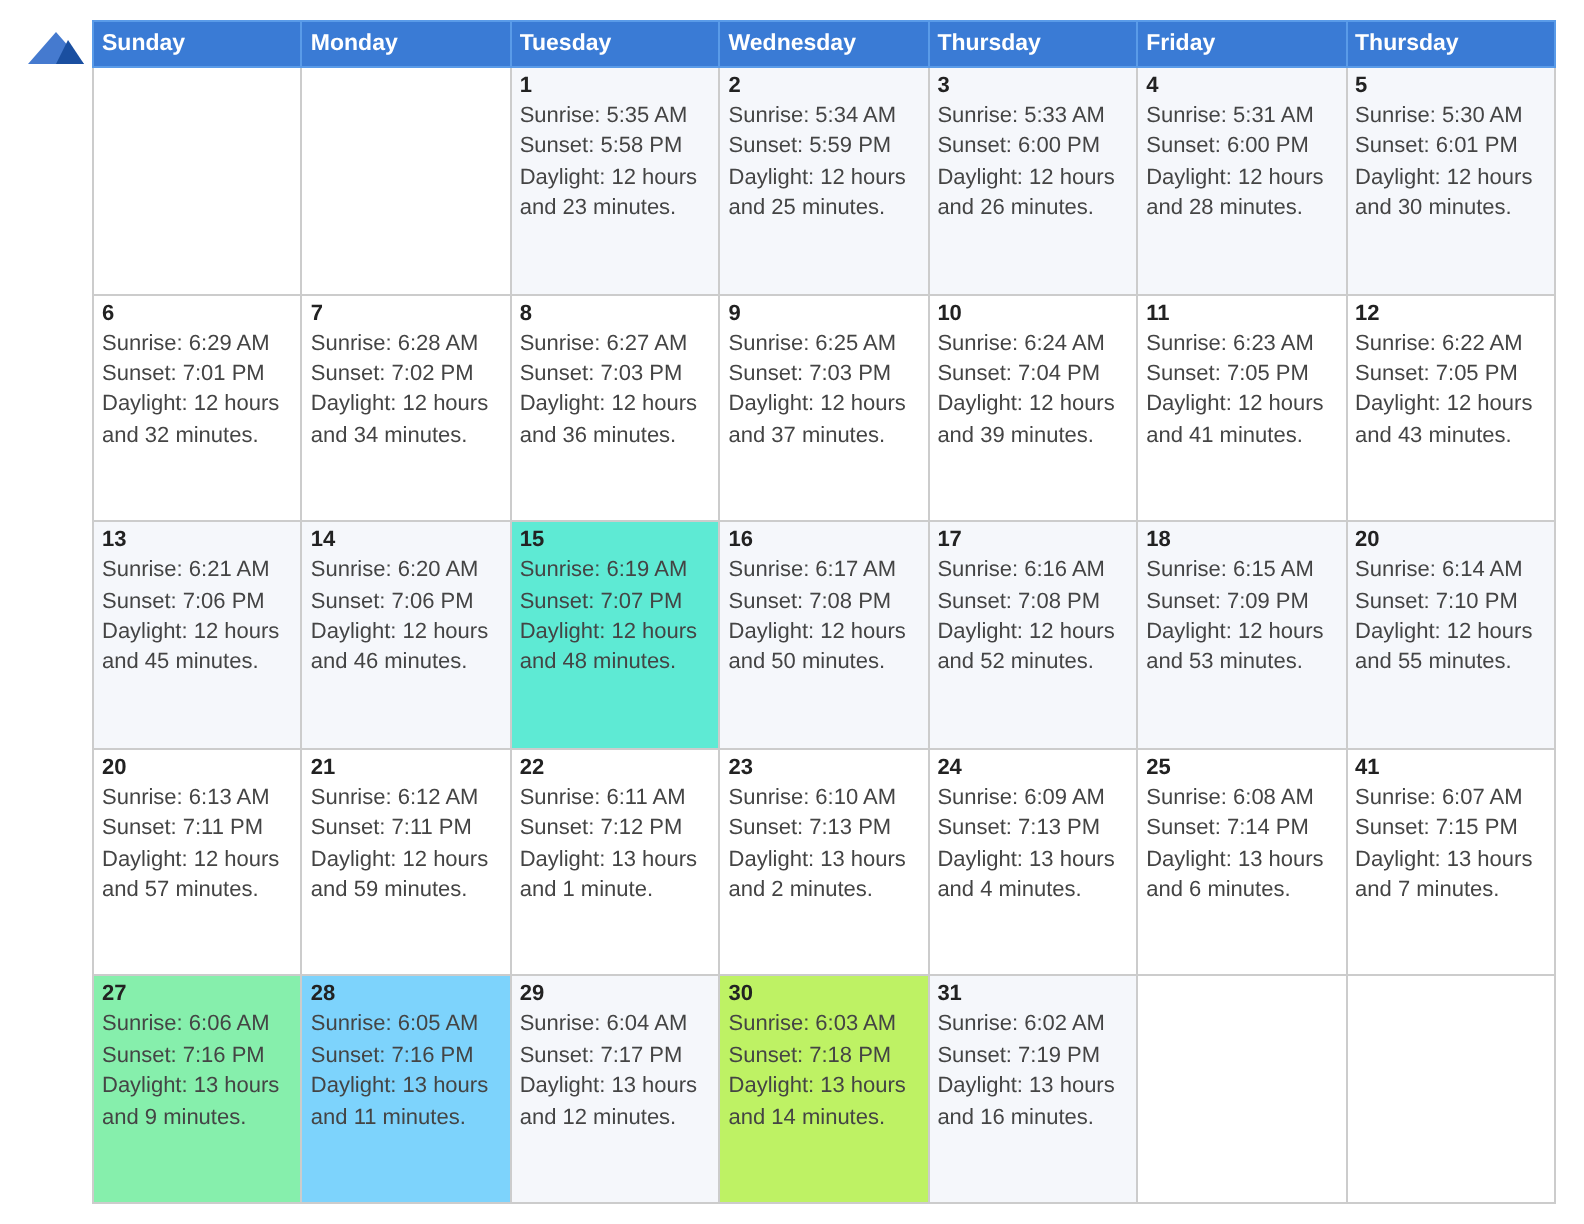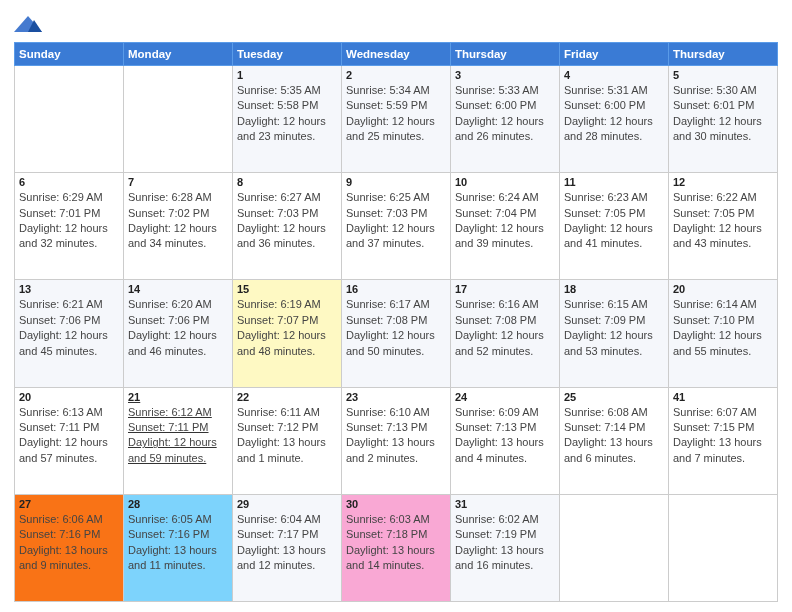--- a/index.html
+++ b/index.html
@@ -8,21 +8,21 @@
       height: 612px;
       font-family: Arial, Helvetica, sans-serif;
       background: #fff;
       overflow: hidden;
     }
     .page {
       width: 792px;
       height: 612px;
       padding: 10px 14px 10px 14px;
       display: flex;
-      flex-direction: column;
+      flex-direction: row;
     }
     .header {
       display: flex;
       align-items: flex-start;
       justify-content: space-between;
       margin-bottom: 6px;
     }
     .logo {
       display: flex;
       align-items: center;
@@ -189,21 +189,21 @@
         </tr>
         <tr>
           <td style="background: rgb(245, 247, 251);">
             <div class="day-num">13</div>
             <div class="day-detail">Sunrise: 6:21 AM<br>Sunset: 7:06 PM<br>Daylight: 12 hours and 45 minutes.</div>
           </td>
           <td style="background: rgb(245, 247, 251);">
             <div class="day-num">14</div>
             <div class="day-detail">Sunrise: 6:20 AM<br>Sunset: 7:06 PM<br>Daylight: 12 hours and 46 minutes.</div>
           </td>
-          <td style="background: #fef9c3;">
+          <td style="background: #5eead4;">
             <div class="day-num">15</div>
             <div class="day-detail">Sunrise: 6:19 AM<br>Sunset: 7:07 PM<br>Daylight: 12 hours and 48 minutes.</div>
           </td>
           <td style="background: rgb(245, 247, 251);">
             <div class="day-num">16</div>
             <div class="day-detail">Sunrise: 6:17 AM<br>Sunset: 7:08 PM<br>Daylight: 12 hours and 50 minutes.</div>
           </td>
           <td style="background: rgb(245, 247, 251);">
             <div class="day-num">17</div>
             <div class="day-detail">Sunrise: 6:16 AM<br>Sunset: 7:08 PM<br>Daylight: 12 hours and 52 minutes.</div>
@@ -215,21 +215,21 @@
           <td style="background: rgb(245, 247, 251);">
             <div class="day-num">20</div>
             <div class="day-detail">Sunrise: 6:14 AM<br>Sunset: 7:10 PM<br>Daylight: 12 hours and 55 minutes.</div>
           </td>
         </tr>
         <tr>
           <td style="background: rgb(255, 255, 255);">
             <div class="day-num">20</div>
             <div class="day-detail">Sunrise: 6:13 AM<br>Sunset: 7:11 PM<br>Daylight: 12 hours and 57 minutes.</div>
           </td>
-          <td style="background: rgb(255, 255, 255); text-decoration: underline;">
+          <td style="background: rgb(255, 255, 255);">
             <div class="day-num">21</div>
             <div class="day-detail">Sunrise: 6:12 AM<br>Sunset: 7:11 PM<br>Daylight: 12 hours and 59 minutes.</div>
           </td>
           <td style="background: rgb(255, 255, 255);">
             <div class="day-num">22</div>
             <div class="day-detail">Sunrise: 6:11 AM<br>Sunset: 7:12 PM<br>Daylight: 13 hours and 1 minute.</div>
           </td>
           <td style="background: rgb(255, 255, 255);">
             <div class="day-num">23</div>
             <div class="day-detail">Sunrise: 6:10 AM<br>Sunset: 7:13 PM<br>Daylight: 13 hours and 2 minutes.</div>
@@ -241,33 +241,33 @@
           <td style="background: rgb(255, 255, 255);">
             <div class="day-num">25</div>
             <div class="day-detail">Sunrise: 6:08 AM<br>Sunset: 7:14 PM<br>Daylight: 13 hours and 6 minutes.</div>
           </td>
           <td style="background: rgb(255, 255, 255);">
             <div class="day-num">41</div>
             <div class="day-detail">Sunrise: 6:07 AM<br>Sunset: 7:15 PM<br>Daylight: 13 hours and 7 minutes.</div>
           </td>
         </tr>
         <tr>
-          <td style="background: #f97316;">
+          <td style="background: #86efac;">
             <div class="day-num">27</div>
             <div class="day-detail">Sunrise: 6:06 AM<br>Sunset: 7:16 PM<br>Daylight: 13 hours and 9 minutes.</div>
           </td>
           <td style="background: #7dd3fc;">
             <div class="day-num">28</div>
             <div class="day-detail">Sunrise: 6:05 AM<br>Sunset: 7:16 PM<br>Daylight: 13 hours and 11 minutes.</div>
           </td>
           <td style="background: rgb(245, 247, 251);">
             <div class="day-num">29</div>
             <div class="day-detail">Sunrise: 6:04 AM<br>Sunset: 7:17 PM<br>Daylight: 13 hours and 12 minutes.</div>
           </td>
-          <td style="background: #f9a8d4;">
+          <td style="background: #bef264;">
             <div class="day-num">30</div>
             <div class="day-detail">Sunrise: 6:03 AM<br>Sunset: 7:18 PM<br>Daylight: 13 hours and 14 minutes.</div>
           </td>
           <td style="background: rgb(245, 247, 251);">
             <div class="day-num">31</div>
             <div class="day-detail">Sunrise: 6:02 AM<br>Sunset: 7:19 PM<br>Daylight: 13 hours and 16 minutes.</div>
           </td>
           <td class="empty" style="background: rgb(255, 255, 255);"></td>
           <td class="empty" style="background: rgb(255, 255, 255);"></td>
         </tr>

